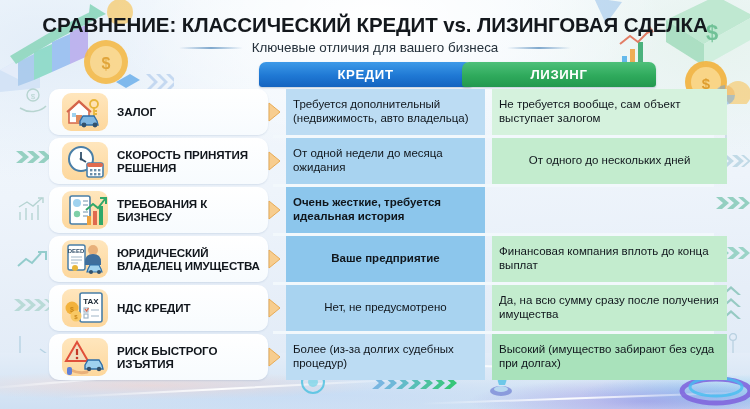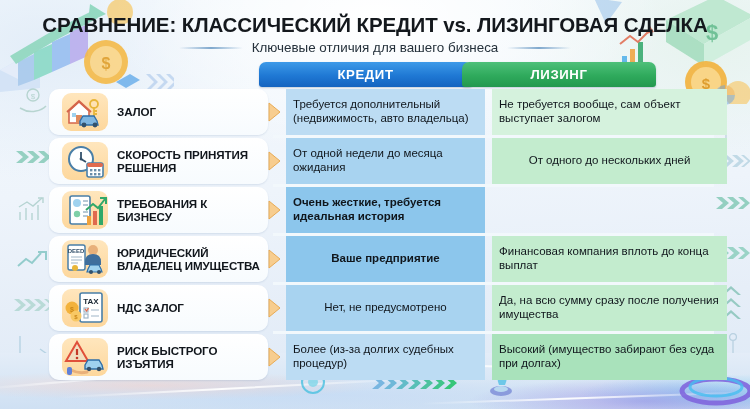--- a/index.html
+++ b/index.html
@@ -443,21 +443,21 @@
                 <rect x="21" y="24" width="4" height="4"></rect>
               <path d="M28 20 l8 0 M28 26 l8 0"></path>
             </g>
             <path d="M22 19 l1.6 2 2 -3" stroke="#e06a4e" stroke-width="1.3" fill="none"></path>
             <ellipse cx="9" cy="18" rx="6.5" ry="6.5" fill="#f3b23c"></ellipse>
             <text x="9" y="21.5" font-size="7" font-family="Liberation Sans, sans-serif" fill="#c9871a" text-anchor="middle" font-weight="bold">$</text>
             <ellipse cx="13" cy="26" rx="5.5" ry="5.5" fill="#f8c864"></ellipse>
             <text x="13" y="29" font-size="6" font-family="Liberation Sans, sans-serif" fill="#c9871a" text-anchor="middle" font-weight="bold">$</text>
           </svg>
         </div>
-        <div class="label-text">НДС ЗАЛОГ</div>
+        <div class="label-text">НДС КРЕДИТ</div>
       </div>
       <svg class="connector" viewBox="0 0 17 20">
         <path d="M1 1 L12 10 L1 19 Z" fill="#f7cd8f" stroke="#e8ab55" stroke-width="1"></path>
       </svg>
       <div class="val-cell val-leasing l-mid">Да, на всю сумму сразу после получения имущества</div>
       <div class="val-cell val-credit c-mid">Нет, не предусмотрено</div>
     </div>
     <div class="row-sep" style="top:269px;"></div>
 
     <div class="row" style="top:272px; height:46px;">

